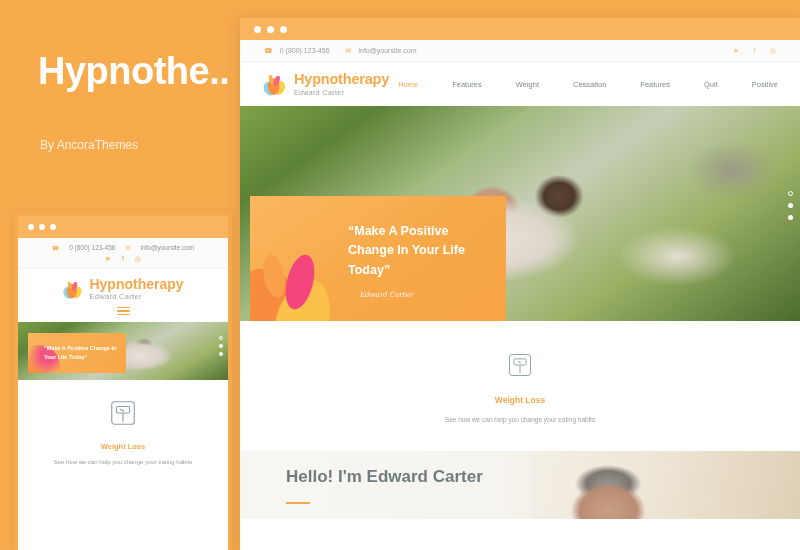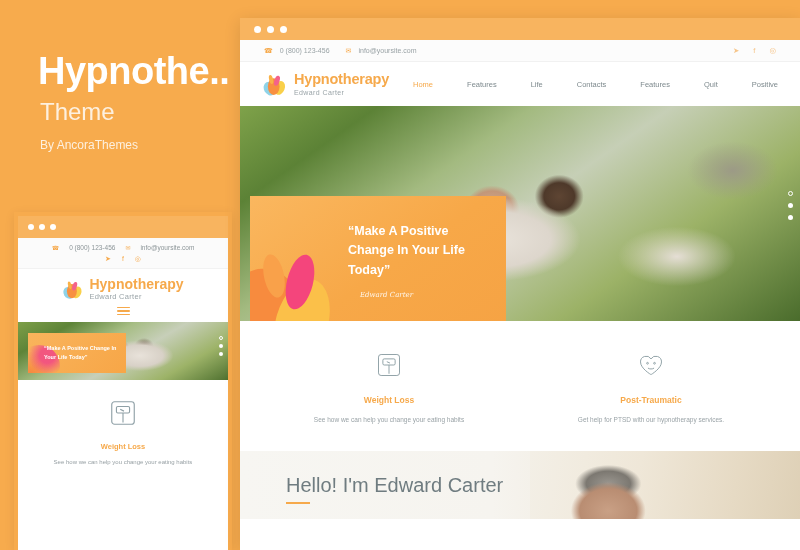--- a/index.html
+++ b/index.html
@@ -198,33 +198,32 @@
     background:linear-gradient(90deg,#f7f6f2 0%,#f6f4ef 45%,#f0e9dd 70%,#e9dfcc 100%);
   }
   .br-about-photo {
     position:absolute; right:0; top:0; width:270px; height:68px;
     background:
       radial-gradient(ellipse 52px 40px at 29% 88%, #c9a085 0%, #b98d72 55%, rgba(185,141,114,0) 72%),
       radial-gradient(ellipse 46px 26px at 29% 48%, #9a968f 0%, #7c7871 48%, rgba(124,120,113,0) 72%),
       linear-gradient(100deg,#f3efe6 0%,#efe7d8 40%,#e6dac4 75%,#ded0b6 100%);
   }
   .br-about-t {
-    position:absolute; left:46px; top:23px;
-    font-size:20px; font-weight:normal; color:#6f7c80;
+    position:absolute; left:46px; top:16px;
+    font-size:17px; font-weight:bold; color:#6f7c80;
   }
   .br-about-line {
     position:absolute; left:46px; top:51px; width:24px; height:2px; background:#f6a94b;
   }
 </style>
 </head>
 <body>
 
 <div class="promo">
   <div class="promo-title">Hypnothe..</div>
-  <div class="promo-sub">Theme</div>
   <div class="promo-by">By AncoraThemes</div>
 </div>
 
 <div class="mobile">
   <div class="mob-bar">
     <span class="mob-dot"></span>
     <span class="mob-dot"></span>
     <span class="mob-dot"></span>
   </div>
 
@@ -323,22 +322,22 @@
         <ellipse cx="14" cy="13" rx="3" ry="7" fill="#f9b248" transform="rotate(-14 14 13)"></ellipse>
       </svg>
       <div class="br-logo-txt">
         <div class="br-logo-main">Hypnotherapy</div>
         <div class="br-logo-sub">Edward Carter</div>
       </div>
     </div>
     <nav class="br-menu">
       <a class="act">Home</a>
       <a>Features</a>
-      <a>Life</a>
-      <a>Contacts</a>
+      <a>Weight</a>
+      <a>Cessation</a>
       <a>Features</a>
       <a>Quit</a>
       <a>Positive</a>
     </nav>
   </div>
 
   <div class="br-hero">
     <div class="br-hero-photo"></div>
     <div class="br-hero-ov">
       <svg class="flower" viewBox="0 0 120 120">
@@ -365,32 +364,20 @@
           <rect x="9" y="9" width="14" height="7" rx="1.5"></rect>
           <path d="M16 16v10"></path>
             <path d="M13.5 12.2l3.6 1.6"></path>
         </svg>
       </div>
       <div class="svc-t">Weight Loss</div>
       <div class="svc-d">See how we can help you change your eating habits</div>
     </div>
 
 
-    <div class="svc">
-      <div class="svc-ic">
-        <svg width="28" height="28" viewBox="0 0 32 32" fill="none" stroke="#8fa0a6" stroke-width="1.1">
-          <path d="M16 27S4 20 4 12.5A6.5 6.5 0 0116 9a6.5 6.5 0 0112 3.5C28 20 16 27 16 27z"></path>
-          <circle cx="12" cy="14" r="1"></circle>
-            <circle cx="20" cy="14" r="1"></circle>
-          <path d="M12.5 19.5c1.8 1.4 5.2 1.4 7 0"></path>
-        </svg>
-      </div>
-      <div class="svc-t">Post-Traumatic</div>
-      <div class="svc-d">Get help for PTSD with our hypnotherapy services.</div>
-    </div>
 
   </div>
 
   <div class="br-about">
     <div class="br-about-photo"></div>
     <div class="br-about-t">Hello! I'm Edward Carter</div>
     <div class="br-about-line"></div>
   </div>
 </div>
 

